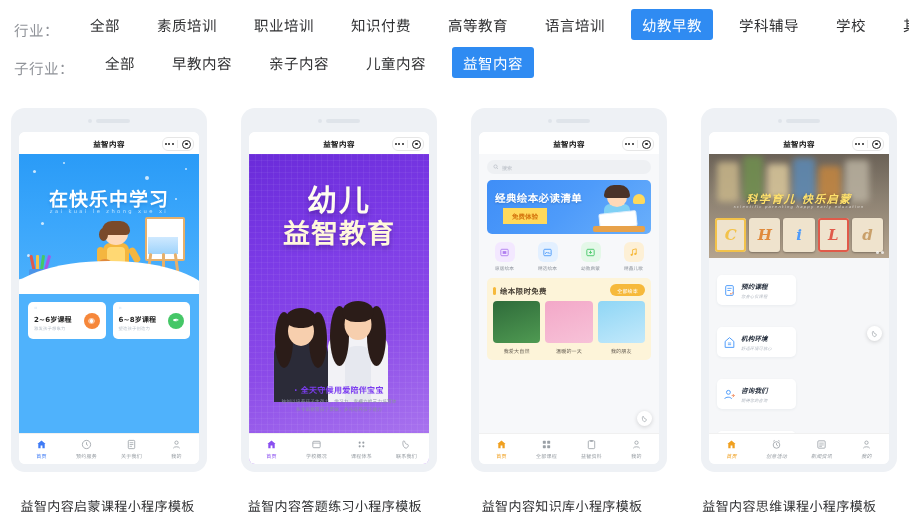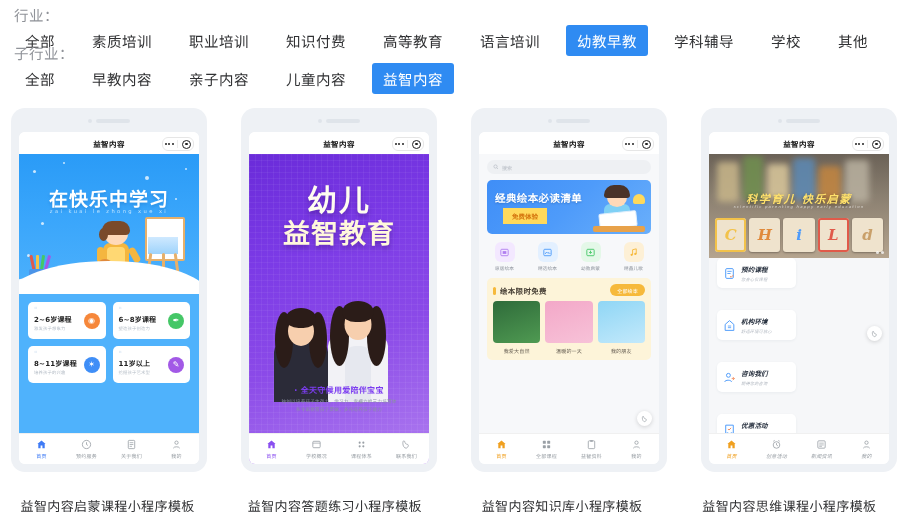--- a/index.html
+++ b/index.html
@@ -7,21 +7,21 @@
   body{
     width:909px;height:520px;overflow:hidden;
     background:#ffffff;
     font-family:"DejaVu Sans","Liberation Sans",sans-serif;
     color:#333;
   }
   .page{width:909px;height:520px;position:relative;}
 
   
   .filters{padding:0 0 0 14px;}
-  .filter-row{display:flex;align-items:flex-start;height:36px;margin-top:2px;flex-direction:column;}
+  .filter-row{display:flex;align-items:flex-end;height:36px;margin-top:2px;}
   .filter-row.first{margin-top:4px;}
   .filter-label{
     font-size:14.5px;color:#909399;margin-right:20px;
     white-space:nowrap;letter-spacing:.5px;
   }
   .filter-items{display:flex;align-items:center;}
   .filter-item{
     font-size:14.5px;color:#303133;
     padding:5px 11px;margin-right:15px;border-radius:3px;
     white-space:nowrap;cursor:pointer;letter-spacing:.5px;
@@ -236,21 +236,21 @@
     font-size:3.8px;color:rgba(255,255,255,.65);letter-spacing:1.2px;
   }
   .c4-blocks{position:absolute;left:6px;bottom:6px;width:168px;height:34px;display:flex;gap:3px;}
   .c4-block{
     flex:1;border-radius:3px;display:flex;align-items:center;justify-content:center;
     font-size:15px;font-weight:bold;font-family:"DejaVu Serif",serif;
     background:#efe3cd;box-shadow:0 1px 2px rgba(0,0,0,.3);
   }
   .c4-dots{position:absolute;right:5px;bottom:4px;display:flex;gap:2px;}
   .c4-dots i{width:3px;height:3px;border-radius:50%;background:rgba(255,255,255,.75);display:block;}
-  .c4-menu{display:flex;flex-wrap:wrap;gap:22px;padding:0 8px 0;box-sizing:border-box;}
+  .c4-menu{display:flex;flex-wrap:wrap;gap:22px;padding:17px 8px 0;box-sizing:border-box;}
   .c4-mi{
     width:calc(50% - 3px);height:30px;background:#fff;border-radius:5px;
     display:flex;align-items:center;gap:5px;padding:0 6px;box-sizing:border-box;
     box-shadow:0 1px 3px rgba(40,60,90,.06);
   }
   .c4-mtxt{display:flex;flex-direction:column;gap:1.5px;}
   .c4-mt{font-size:6.5px;font-weight:bold;color:#2b3442;letter-spacing:.2px;}
   .c4-ms{font-size:4.2px;color:#b3b9c2;letter-spacing:.2px;}
   .c4-fab{
     position:absolute;right:7px;top:172px;width:15px;height:15px;border-radius:50%;
@@ -386,38 +386,20 @@
                 </div>
                 <div class="c1-item">
                   <span class="quote">❝</span>
                   <span class="txt">
                     <span class="t1">6~8岁课程</span>
                     <span class="t2">塑造孩子创造力</span>
                   </span>
                   <span class="c1-ic" style="background:#45c767">✒</span>
                 </div>
               </div>
-              <div class="c1-row">
-                <div class="c1-item">
-                  <span class="quote">❝</span>
-                  <span class="txt">
-                    <span class="t1">8~11岁课程</span>
-                    <span class="t2">培养孩子的兴趣</span>
-                  </span>
-                  <span class="c1-ic" style="background:#3f8ef7">✶</span>
-                </div>
-                <div class="c1-item">
-                  <span class="quote">❝</span>
-                  <span class="txt">
-                    <span class="t1">11岁以上</span>
-                    <span class="t2">挖掘孩子艺术型</span>
-                  </span>
-                  <span class="c1-ic" style="background:#a259e6">✎</span>
-                </div>
-              </div>
             </div>
 
             <div class="tabbar">
               <div class="tab active">
                 <svg class="ti" viewBox="0 0 24 24">
                     <path fill="#3f7bf5" d="M12 3 3 11h2v9h5v-6h4v6h5v-9h2z"></path>
                   </svg>
                 <span class="tl">首页</span>
               </div>
               <div class="tab">

